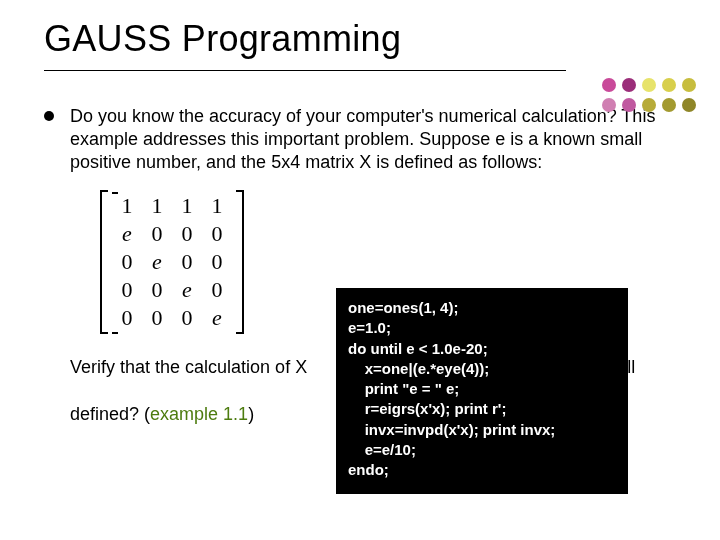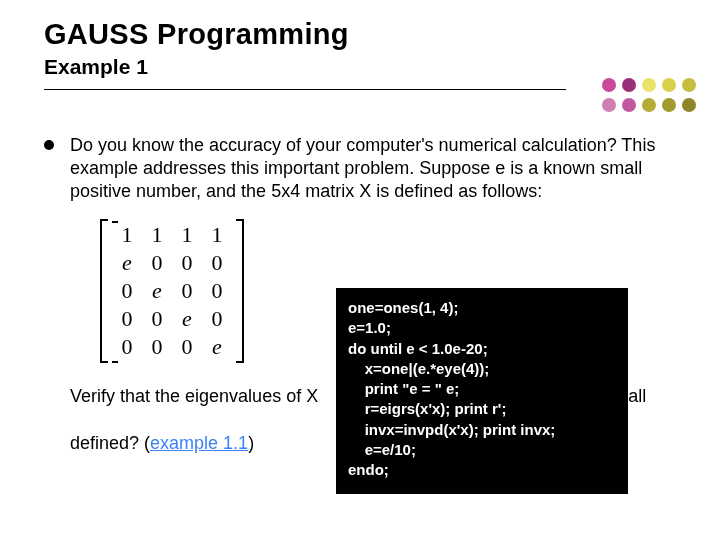--- a/index.html
+++ b/index.html
@@ -1,46 +1,45 @@
 <!DOCTYPE html>
 <html><head>
 <meta charset="utf-8">
 <style>
   * { margin: 0; padding: 0; box-sizing: border-box; }
   html, body { width: 720px; height: 540px; background: #fff; font-family: Arial, Helvetica, sans-serif; color: #000; overflow: hidden; }
   .slide { position: relative; width: 720px; height: 540px; padding: 18px 44px 0 44px; }
-  .title { font-size: 29px; font-weight: bold; letter-spacing: 0.3px; }
+  .title { font-size: 36px; font-weight: normal; letter-spacing: 0.3px; }
   .subtitle { font-size: 21px; font-weight: bold; margin-top: 4px; }
   .rule { border: none; border-top: 1px solid #000; margin-top: 10px; width: 522px; }
   .dots { position: absolute; top: 78px; right: 22px; display: grid; grid-template-columns: repeat(5, 16px); grid-template-rows: repeat(2, 16px); gap: 4px; }
   .dot { width: 14px; height: 14px; border-radius: 50%; }
-  .body { margin-top: 44px; }
+  .body { margin-top: 34px; }
   .bullet-row { display: flex; align-items: flex-start; }
   .bullet { width: 10px; height: 10px; background: #000; border-radius: 50%; margin-top: 6px; margin-right: 16px; flex-shrink: 0; }
   .para { font-size: 18px; line-height: 1.28; max-width: 620px; }
   .matrix-wrap { margin: 16px 0 0 56px; }
   .matrix { font-family: "Times New Roman", serif; font-size: 22px; border-left: 2px solid #000; border-right: 2px solid #000; padding: 2px 10px; display: inline-block; position: relative; }
   .matrix::before, .matrix::after { content: ""; position: absolute; width: 6px; height: 2px; background: #000; }
   .matrix .tl { position: absolute; top: 0; left: -2px; width: 8px; height: 2px; background: #000; }
   .matrix .bl { position: absolute; bottom: 0; left: -2px; width: 8px; height: 2px; background: #000; }
   .matrix .tr { position: absolute; top: 0; right: -2px; width: 8px; height: 2px; background: #000; }
   .matrix .br { position: absolute; bottom: 0; right: -2px; width: 8px; height: 2px; background: #000; }
   .matrix table { border-collapse: collapse; }
   .matrix td { width: 30px; height: 28px; text-align: center; font-style: italic; font-family: "Times New Roman", serif; }
   .matrix td.num { font-style: normal; }
   .para2 { margin: 18px 0 0 26px; font-size: 18px; line-height: 1.3; max-width: 650px; }
-  .link { color: #3b82f6; text-decoration: underline; cursor: pointer; }
+  .link { color: #4d7c0f; cursor: pointer; }
   .codebox { position: absolute; top: 288px; left: 336px; width: 292px; background: #000; color: #fff; font-family: Arial, Helvetica, sans-serif; font-size: 15px; font-weight: bold; line-height: 1.35; padding: 10px 4px 14px 12px; white-space: pre; }
 </style>
 </head>
 <body>
 
 <div class="slide">
   <div class="title">GAUSS Programming</div>
-  <div class="subtitle">Example 1</div>
   <hr class="rule">
 
   <div class="dots">
     <span class="dot" style="background:#c94a9a"></span>
     <span class="dot" style="background:#9b2e7a"></span>
     <span class="dot" style="background:#e7e36b"></span>
     <span class="dot" style="background:#d8cf4c"></span>
     <span class="dot" style="background:#c7bd3e"></span>
     <span class="dot" style="background:#d07fb2"></span>
     <span class="dot" style="background:#c059a0"></span>
@@ -89,21 +88,21 @@
                 <td class="num">0</td>
                 <td class="num">0</td>
                 <td>e</td>
               </tr>
         </tbody>
           </table>
       </div>
     </div>
 
     <div class="para2">
-      <span>Verify that the eigenvalues of X</span>
+      <span>Verify that the calculation of X</span>
       <span style="display:inline-block; width:300px;"></span>
       <span>all</span><br>
       <br>
       <span>defined? (</span><span class="link">example 1.1</span><span>)</span>
     </div>
   </div>
 
   <div class="codebox">one=ones(1, 4);
 e=1.0;
 do until e &lt; 1.0e-20;

